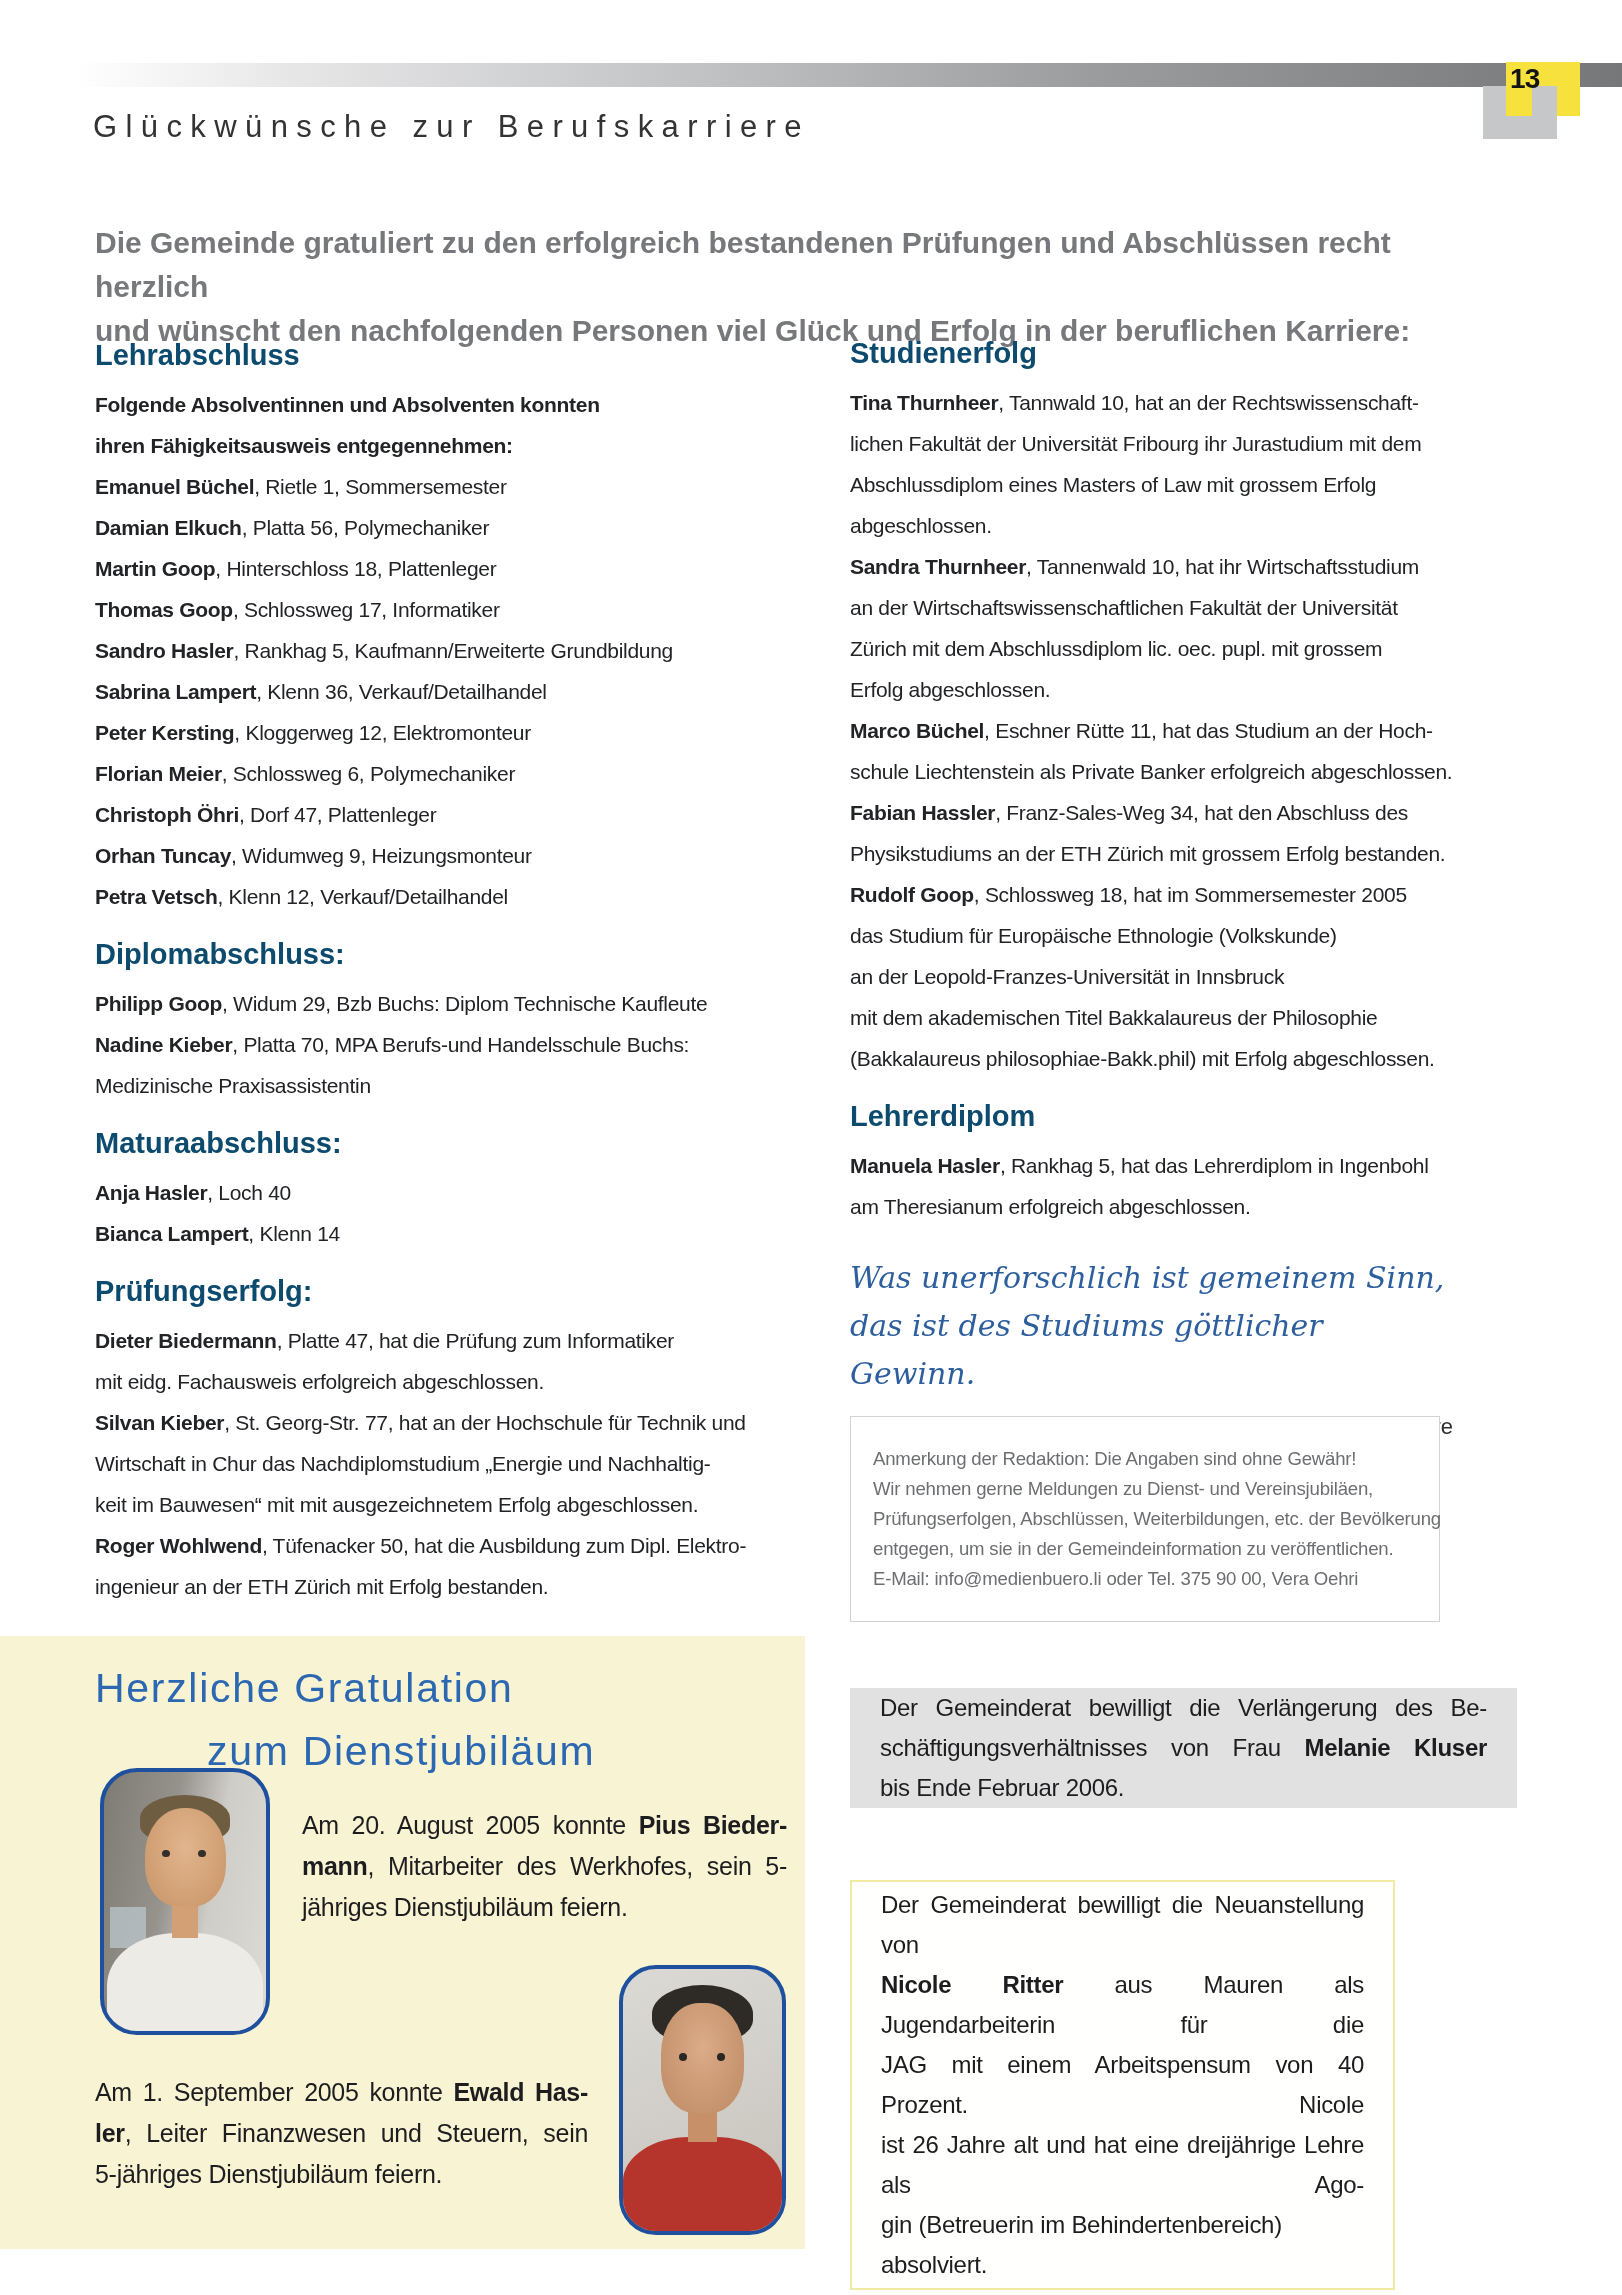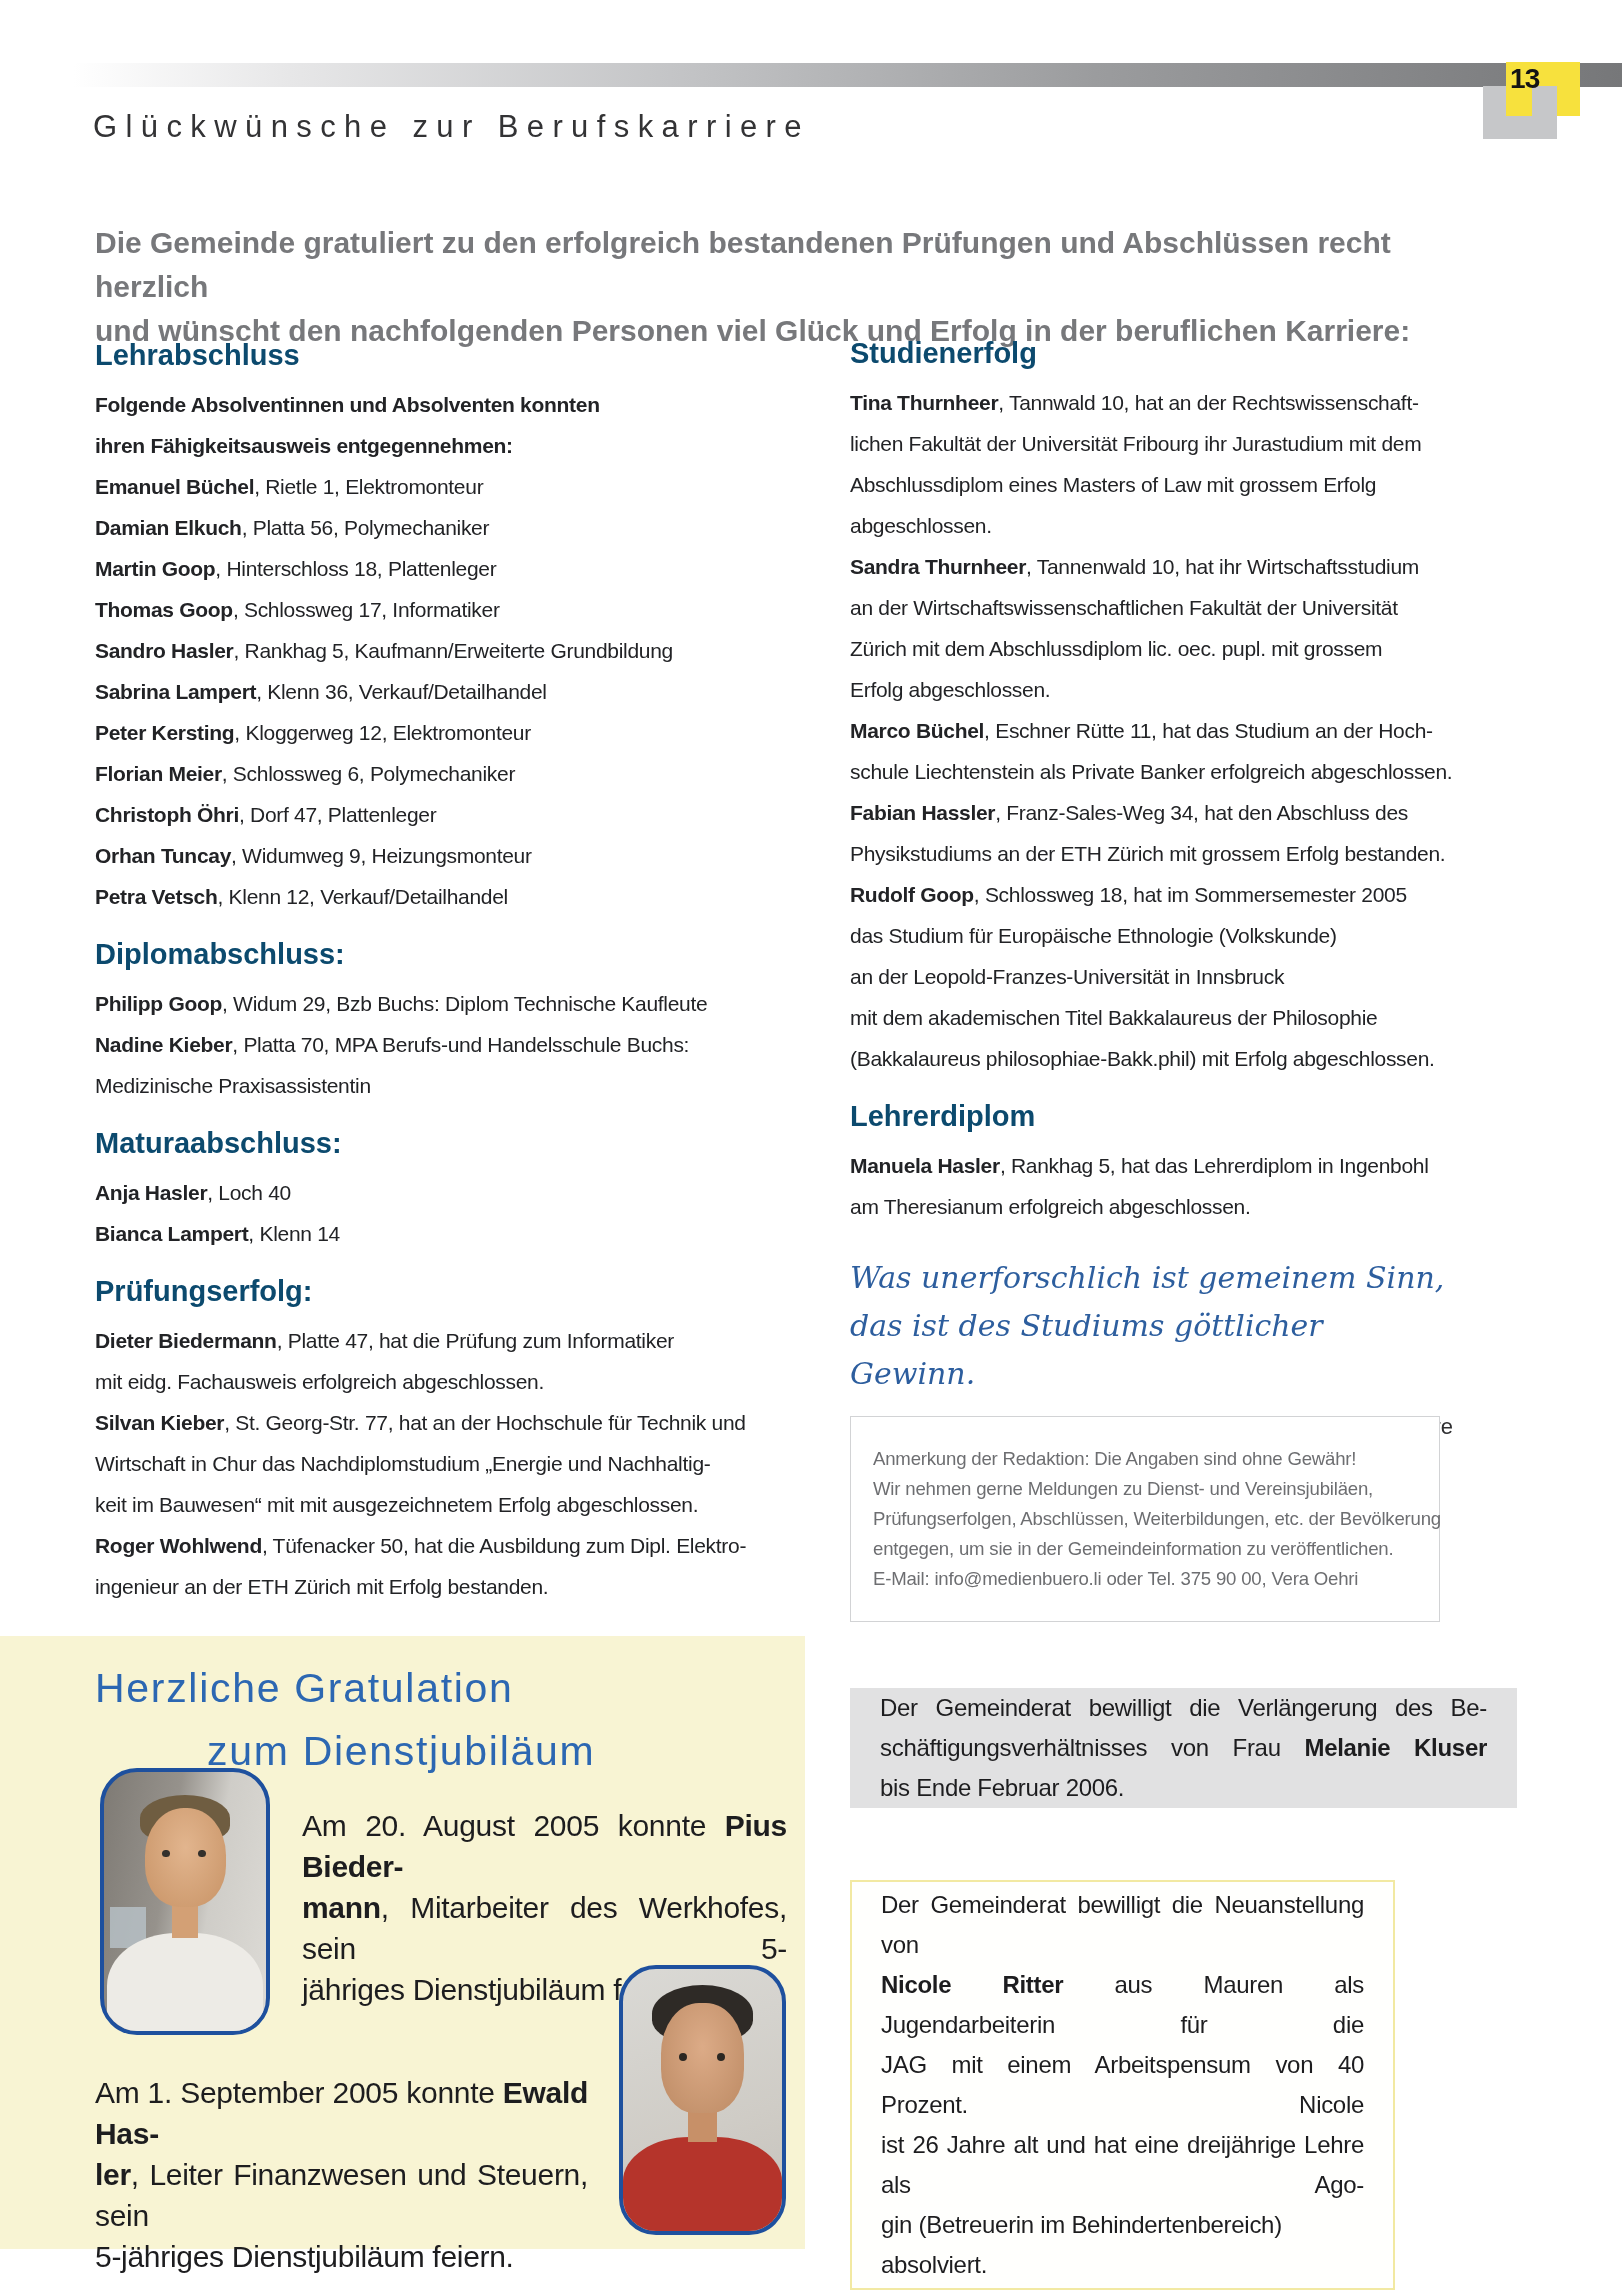--- a/index.html
+++ b/index.html
@@ -40,21 +40,21 @@
             background:#e1e1e2;padding:0 30px;}
   .yellow-box{position:absolute;left:850px;top:1880px;width:545px;box-sizing:border-box;
               border:2.5px solid #f2e9a2;background:#fffffd;padding:3px 29px;}
   .box-ln{font-size:24px;line-height:40px;letter-spacing:-0.3px;color:#1d1d1f;}
   .jline{text-align:justify;text-align-last:justify;}
   
   .jub-panel{position:absolute;left:0;top:1636px;width:805px;height:613px;background:#f8f4d3;}
   .jub-title{position:absolute;font-size:41px;color:#2c67b2;letter-spacing:1.7px;font-weight:300;line-height:1.1;}
   .jub-t1{left:95px;top:30px;}
   .jub-t2{left:207px;top:93px;}
-  .jub-text{position:absolute;font-size:30px;line-height:41px;letter-spacing:-0.3px;color:#1d1d1f;}
+  .jub-text{position:absolute;font-size:25px;line-height:41px;letter-spacing:-0.3px;color:#1d1d1f;}
   .pius-text{left:302px;top:169px;width:485px;}
   .ewald-text{left:95px;top:436px;width:493px;}
   
   .photo{position:absolute;border:4.2px solid #1e509e;border-radius:37px;overflow:hidden;box-sizing:border-box;}
   .photo1{left:100px;top:132px;width:170px;height:267px;
           background:linear-gradient(100deg,#7e7a74 0%,#96928c 38%,#cfcdc8 62%,#dddbd6 100%);}
   .photo2{left:619px;top:329px;width:167px;height:270px;
           background:linear-gradient(160deg,#dad9d5 0%,#cfccc6 60%,#c4c1ba 100%);}
   .ph-el{position:absolute;}
   .p1-window{left:4%;top:52%;width:22%;height:16%;background:#b9c3c9;opacity:.8;}
@@ -85,21 +85,21 @@
 
   <div class="intro">
     <div>Die Gemeinde gratuliert zu den erfolgreich bestandenen Prüfungen und Abschlüssen recht herzlich</div>
     <div>und wünscht den nachfolgenden Personen viel Glück und Erfolg in der beruflichen Karriere:</div>
   </div>
 
   <div class="col col-left">
     <h2>Lehrabschluss</h2>
     <div class="ln"><span class="b">Folgende Absolventinnen und Absolventen konnten</span></div>
     <div class="ln"><span class="b">ihren Fähigkeitsausweis entgegennehmen:</span></div>
-    <div class="ln"><span class="b">Emanuel Büchel</span><span>, Rietle 1, Elektromonteur</span></div>
+    <div class="ln"><span class="b">Emanuel Büchel</span><span>, Rietle 1, Sommersemester</span></div>
     <div class="ln"><span class="b">Damian Elkuch</span><span>, Platta 56, Polymechaniker</span></div>
     <div class="ln"><span class="b">Martin Goop</span><span>, Hinterschloss 18, Plattenleger</span></div>
     <div class="ln"><span class="b">Thomas Goop</span><span>, Schlossweg 17, Informatiker</span></div>
     <div class="ln"><span class="b">Sandro Hasler</span><span>, Rankhag 5, Kaufmann/Erweiterte Grundbildung</span></div>
     <div class="ln"><span class="b">Sabrina Lampert</span><span>, Klenn 36, Verkauf/Detailhandel</span></div>
     <div class="ln"><span class="b">Peter Kersting</span><span>, Kloggerweg 12, Elektromonteur</span></div>
     <div class="ln"><span class="b">Florian Meier</span><span>, Schlossweg 6, Polymechaniker</span></div>
     <div class="ln"><span class="b">Christoph Öhri</span><span>, Dorf 47, Plattenleger</span></div>
     <div class="ln"><span class="b">Orhan Tuncay</span><span>, Widumweg 9, Heizungsmonteur</span></div>
     <div class="ln"><span class="b">Petra Vetsch</span><span>, Klenn 12, Verkauf/Detailhandel</span></div>

